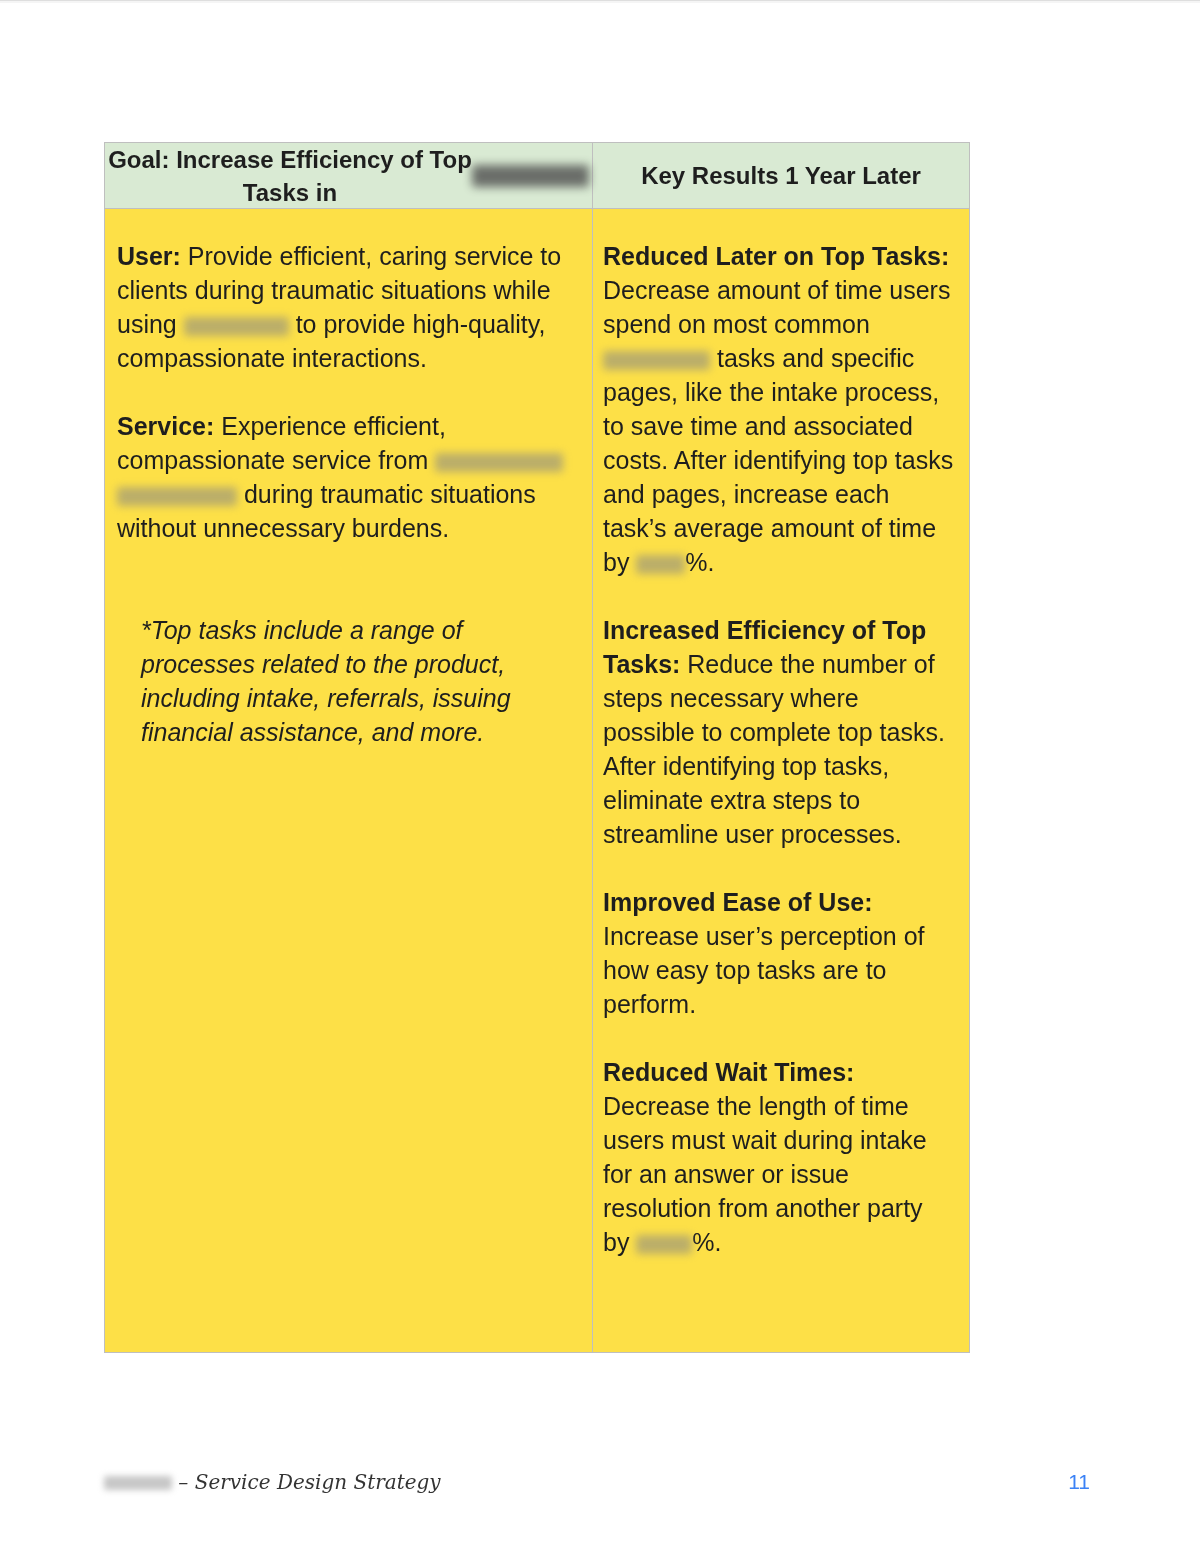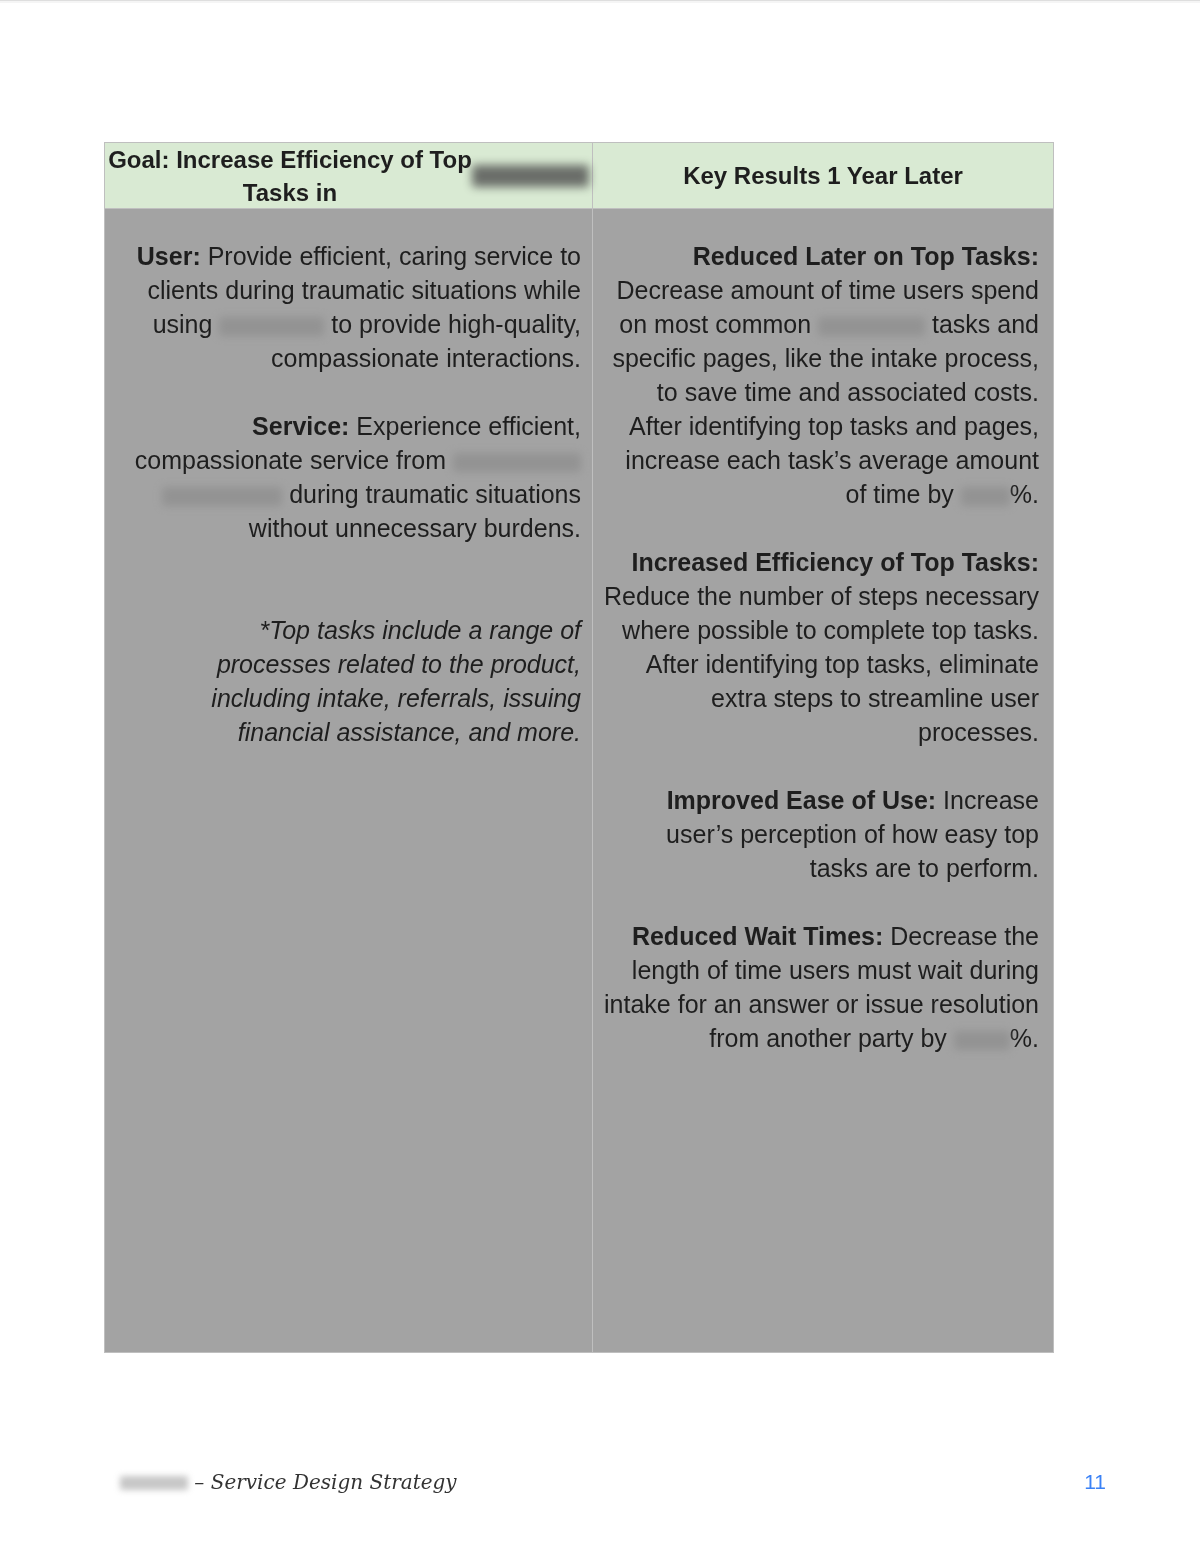--- a/index.html
+++ b/index.html
@@ -20,30 +20,30 @@
     top: 0; left: 0; right: 0;
     height: 2px;
     border-top: 1px solid #dedede;
     background: #f5f5f5;
   }
   
   .okr-table {
     position: absolute;
     left: 104px;
     top: 142px;
-    width: 950px;
+    width: 866px;
     height: 1211px;
     display: grid;
     grid-template-columns: 488px 1fr;
     grid-template-rows: 66px 1fr;
     border: 1.5px solid var(--border, #bfbfbf);
     box-sizing: border-box;
-    background: #a3a3a3;
+    background: #fde047;
   }
-  .th, .td { box-sizing: border-box; min-width: 0; text-align: right; }
+  .th, .td { box-sizing: border-box; min-width: 0; }
   .th {
     background: var(--header-bg, #d9ead3);
     border-bottom: 1.5px solid var(--border, #bfbfbf);
     font-weight: bold;
     font-size: 24px;
     line-height: 33px;
     display: flex;
     align-items: center;
     justify-content: center;
     text-align: center;
@@ -84,21 +84,21 @@
     height: 14px;
     background: #8f8f8f;
     opacity: 0.5;
     filter: blur(3px);
     vertical-align: -1px;
   }
 
   
   .footer {
     position: absolute;
-    left: 120px;
+    left: 104px;
     top: 1470px;
     width: 986px;
     display: flex;
     justify-content: space-between;
     align-items: flex-end;
   }
   .footer-left {
     font-family: "DejaVu Serif", "Liberation Serif", serif;
     font-style: italic;
     font-size: 20px;

